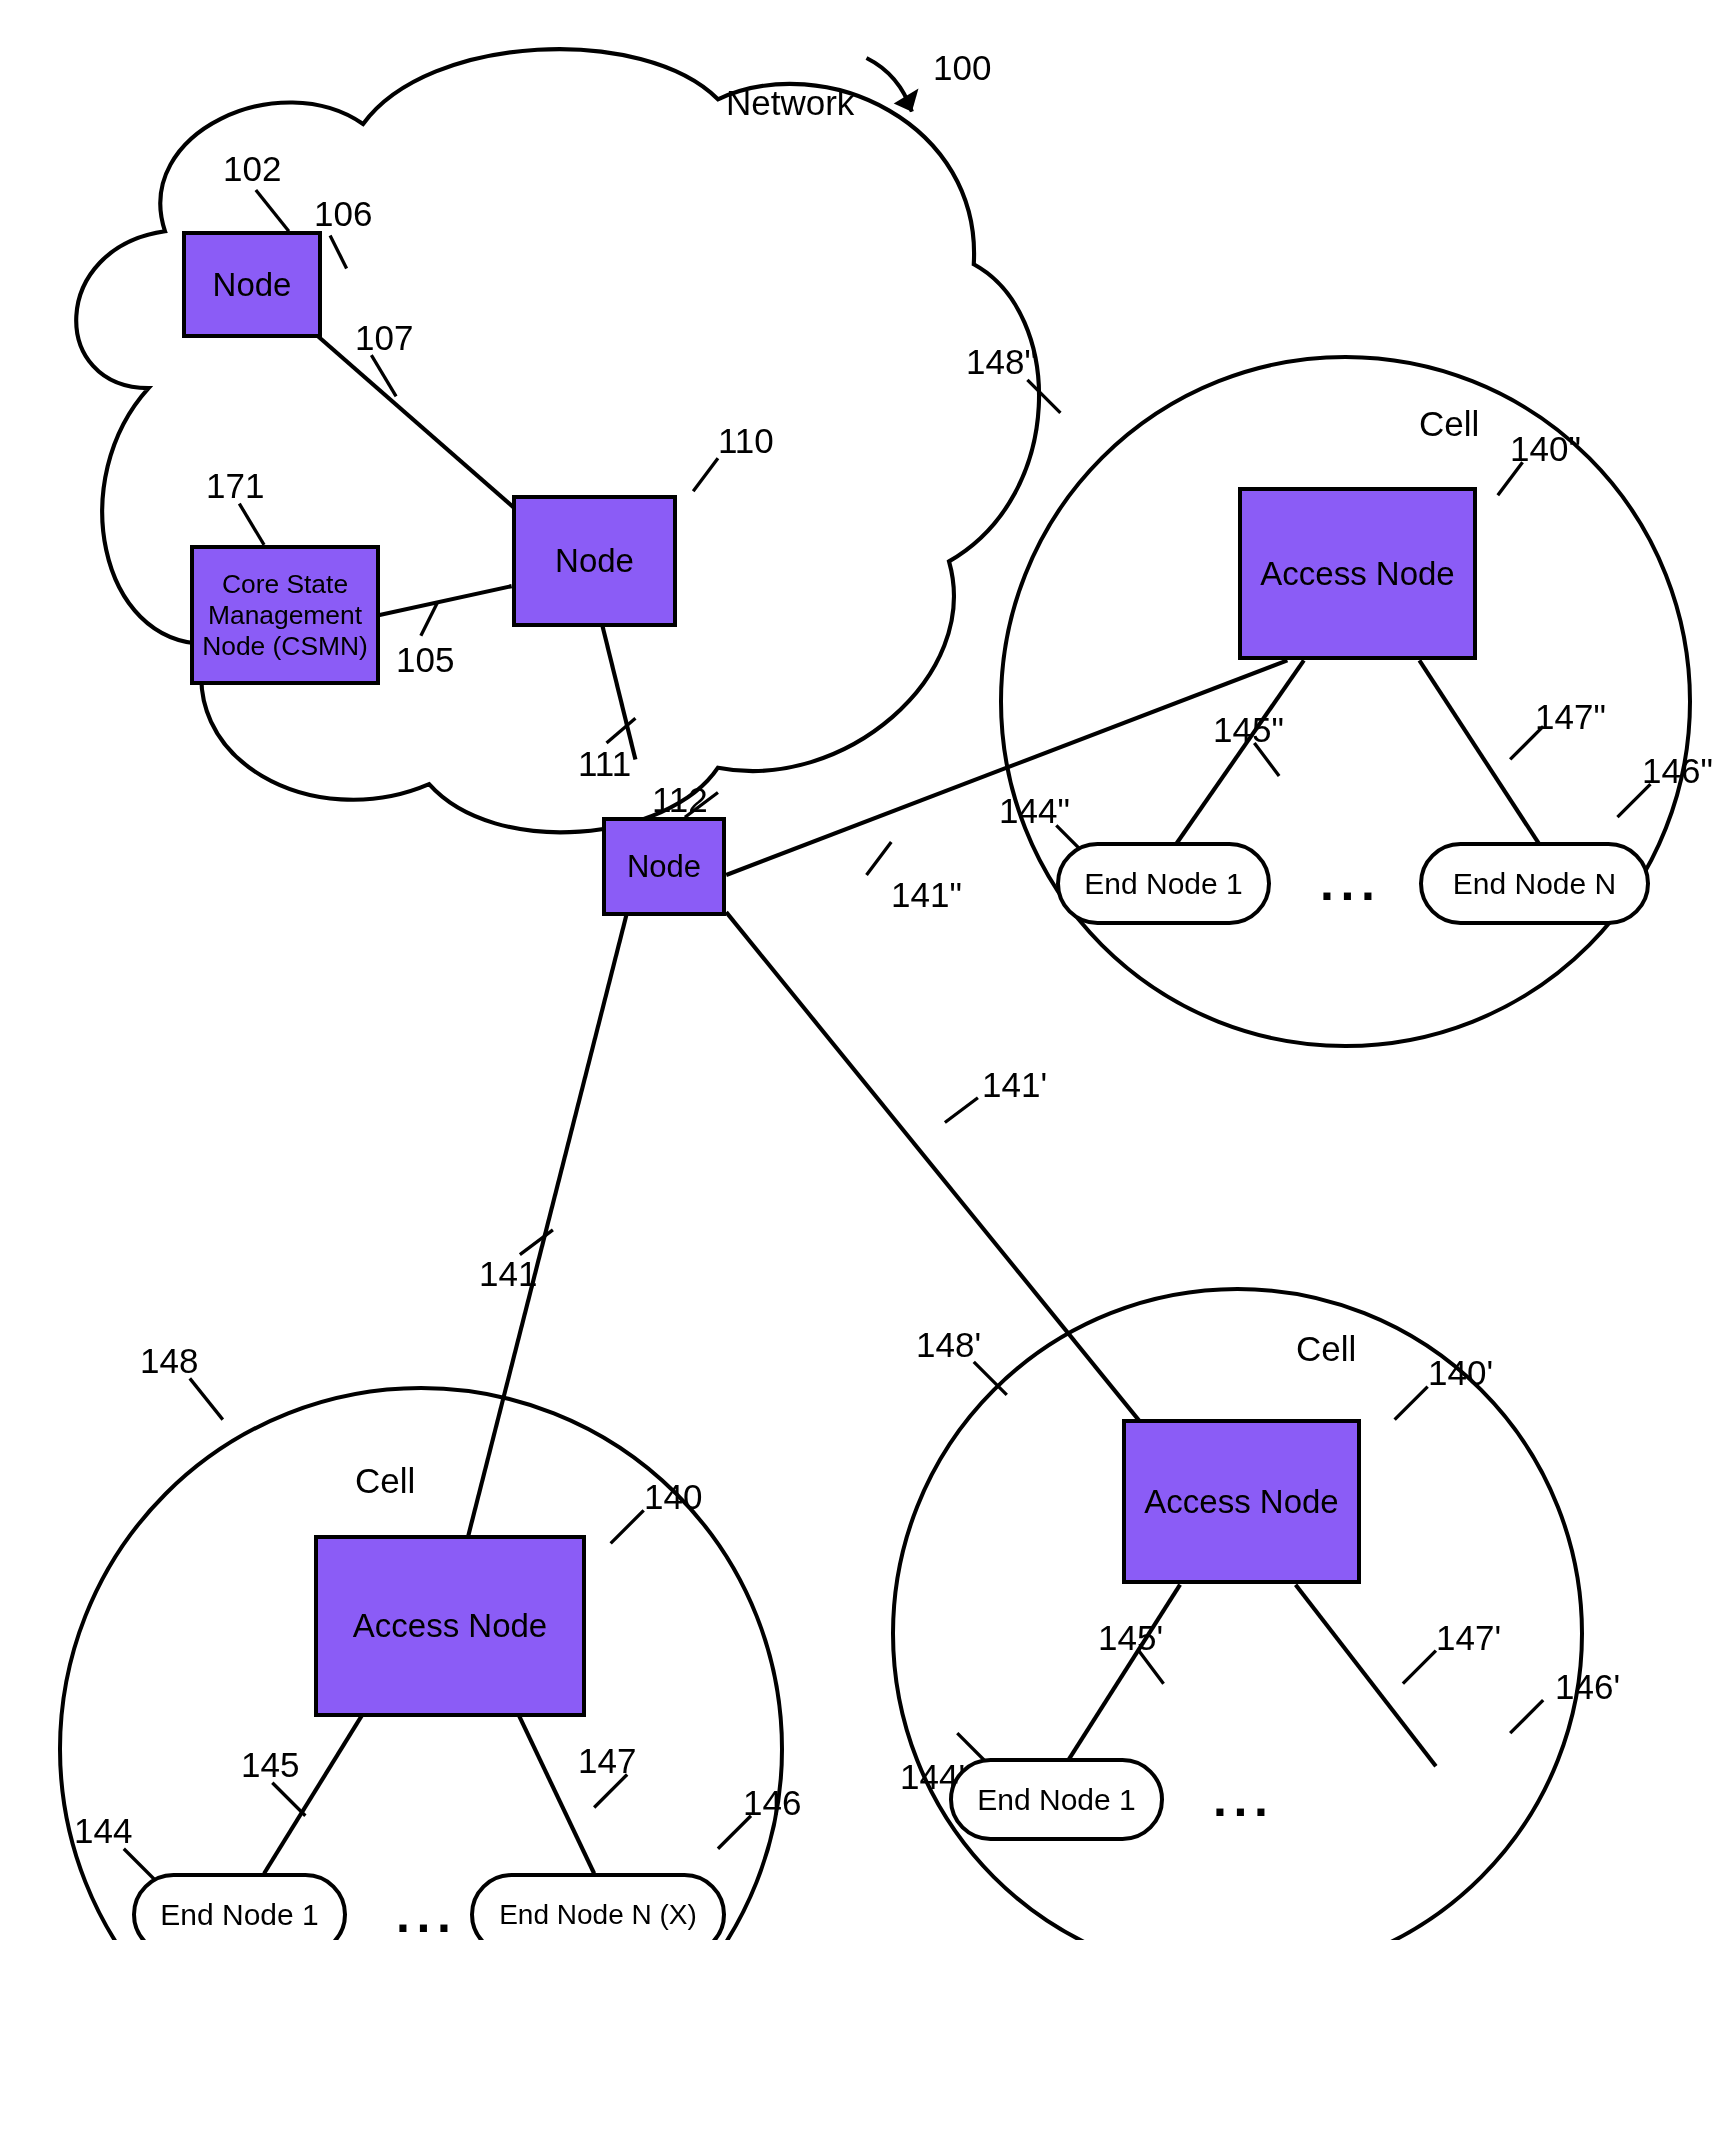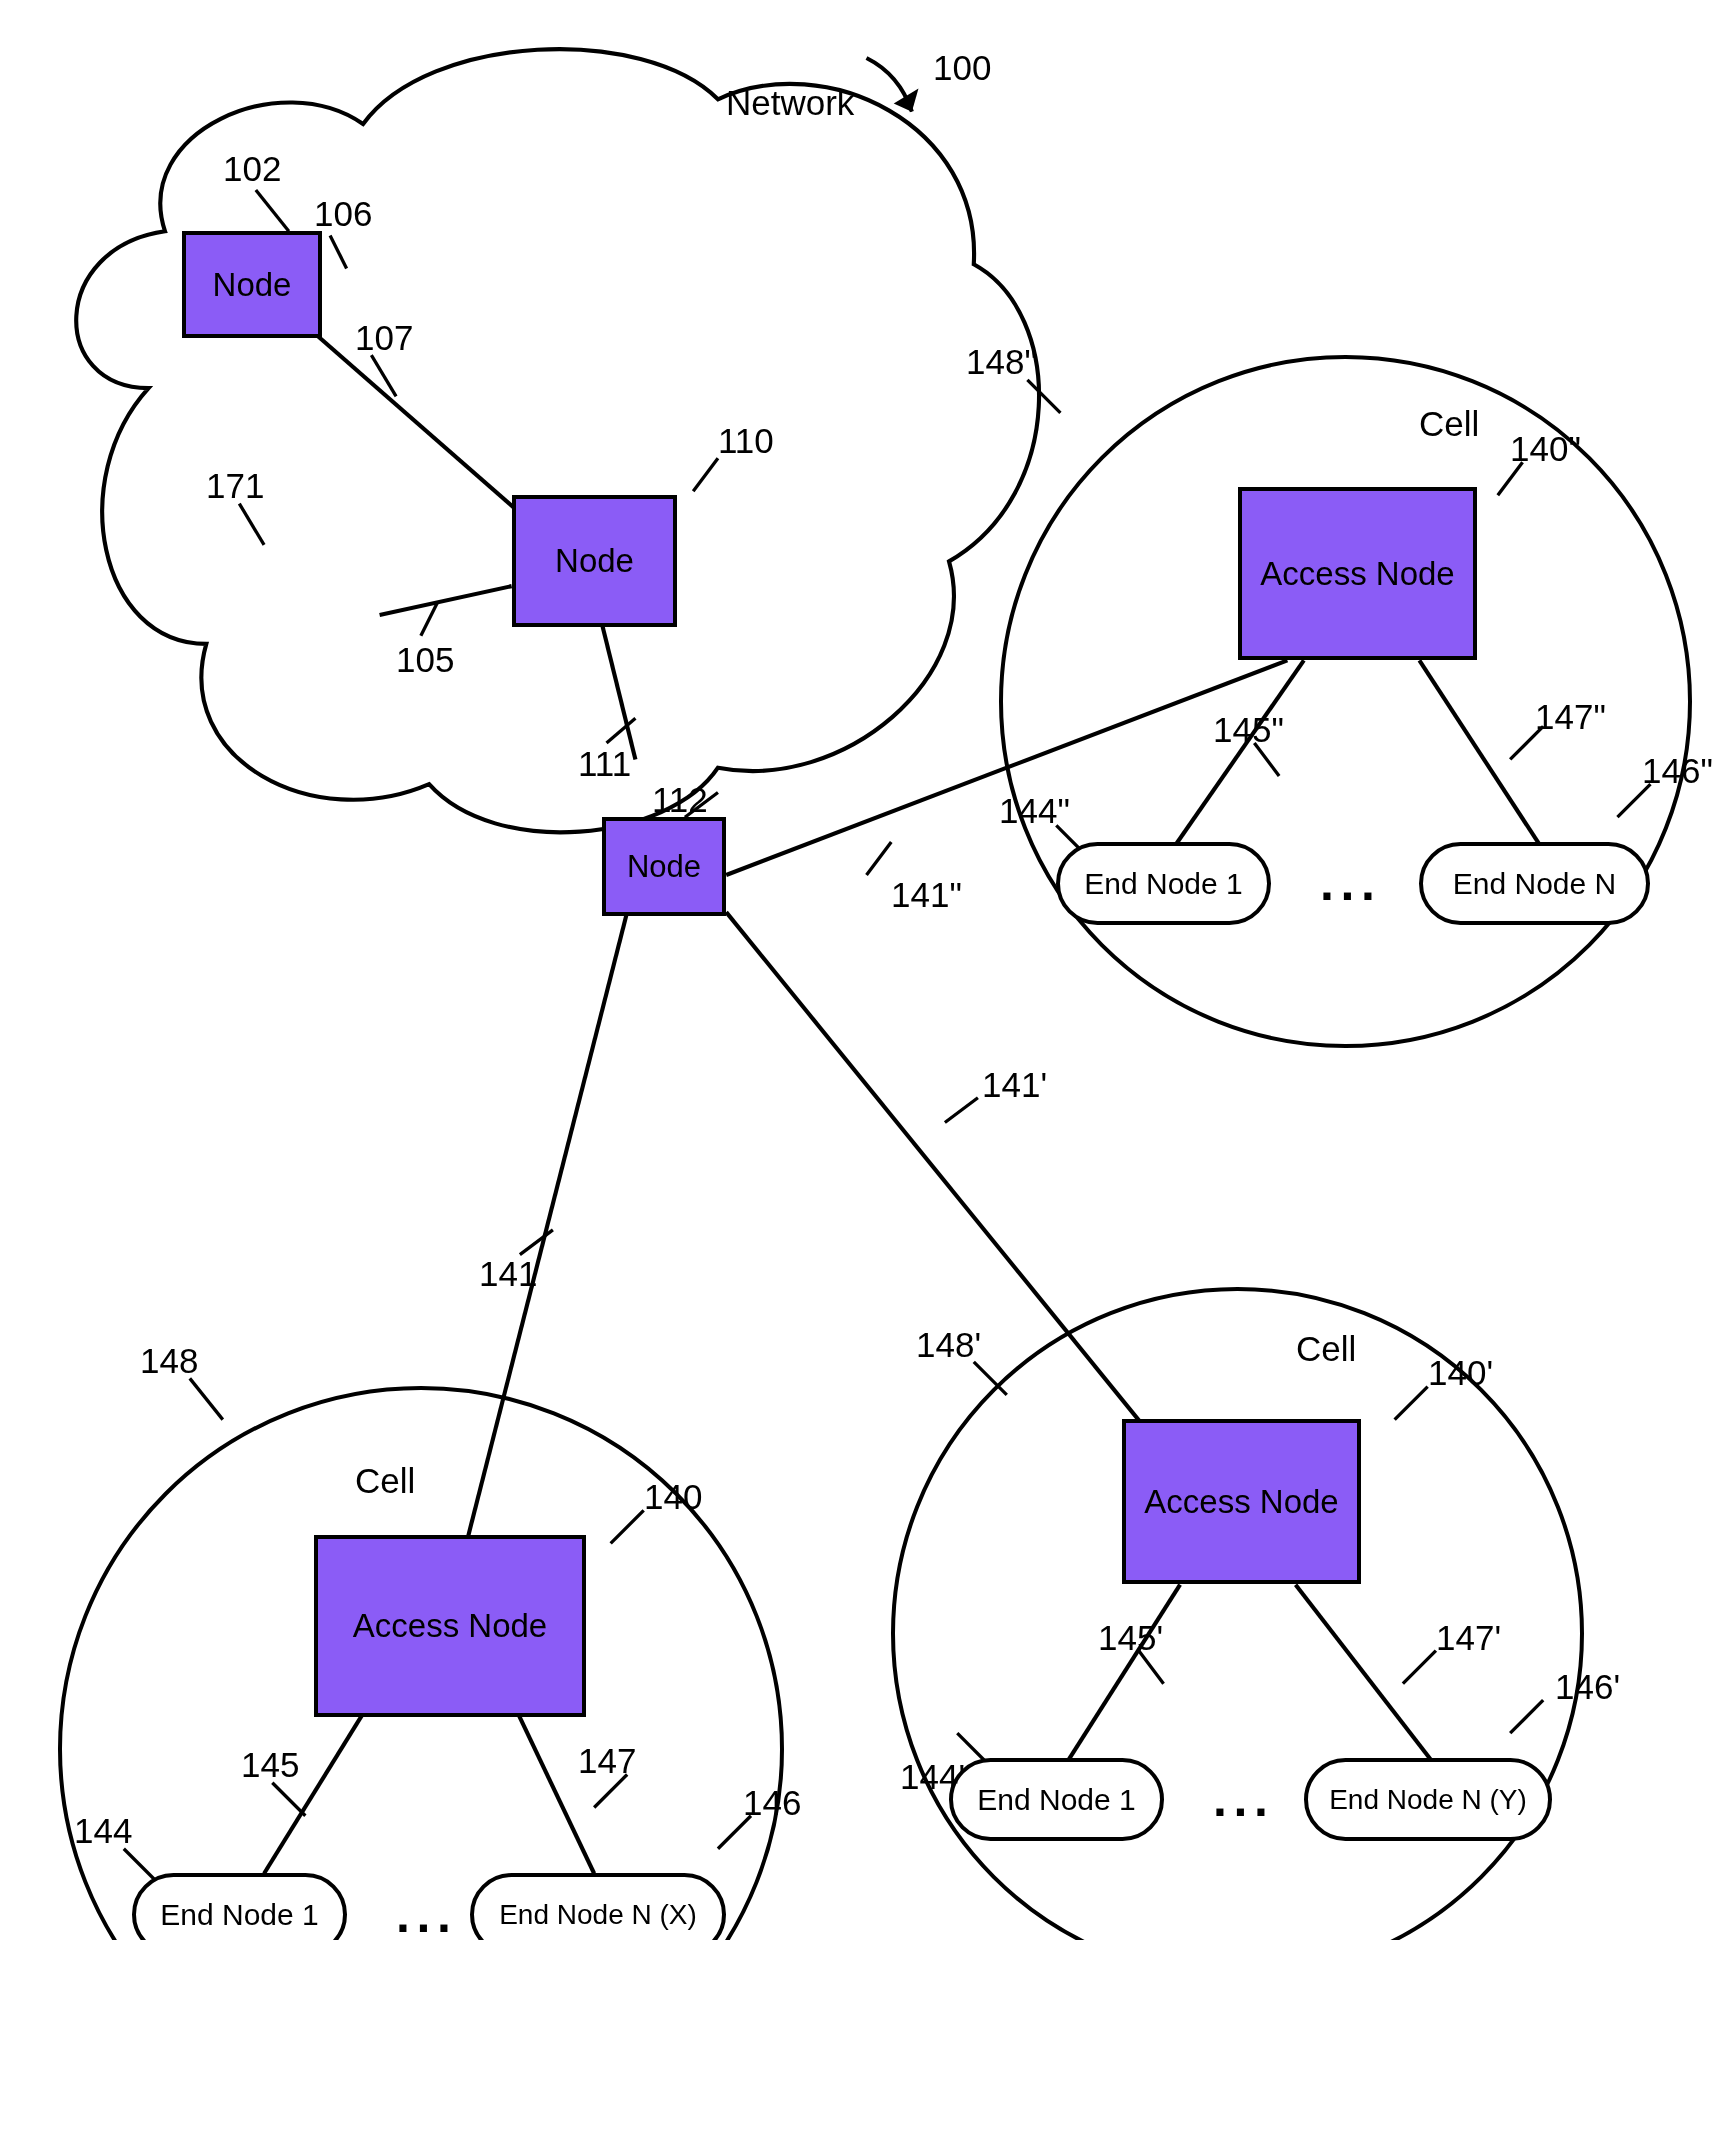--- a/index.html
+++ b/index.html
@@ -169,20 +169,23 @@
   </svg>
 
   <div class="label" style="left:726px; top:83px;">Network</div>
 
   <div class="box" style="left:182px; top:231px; width:140px; height:107px; font-size:33px;">
       <span>Node</span>
     </div>
   <div class="box" style="left:512px; top:495px; width:165px; height:132px; font-size:33px;">
       <span>Node</span>
     </div>
+  <div class="box" style="left:190px; top:545px; width:190px; height:140px; font-size:26.4px; white-space:pre-line;"><span>Core State
+Management
+Node (CSMN)</span></div>
 
   <div class="box" style="left:602px; top:817px; width:124px; height:99px; font-size:31px;">
       <span>Node</span>
     </div>
 
   <div class="cell-circle" style="left:999px; top:355px; width:693px; height:693px;"></div>
   <div class="label" style="left:1419px; top:404px;">Cell</div>
   <div class="box" style="left:1238px; top:487px; width:239px; height:173px; font-size:33px;">
       <span>Access Node</span>
     </div>
@@ -194,23 +197,20 @@
     </div>
   <div class="dots" style="left:1320px; top:854px;">...</div>
 
   <div class="cell-circle" style="left:891px; top:1287px; width:693px; height:693px;"></div>
   <div class="label" style="left:1296px; top:1329px;">Cell</div>
   <div class="box" style="left:1122px; top:1419px; width:239px; height:165px; font-size:33px;">
       <span>Access Node</span>
     </div>
   <div class="pill" style="left:949px; top:1758px; width:215px; height:83px; font-size:30px;">
       <span>End Node 1</span>
-    </div>
-  <div class="pill" style="left:1304px; top:1758px; width:248px; height:83px; font-size:28px;">
-      <span>End Node N (Y)</span>
     </div>
   <div class="dots" style="left:1213px; top:1770px;">...</div>
 
   <div class="cell-circle" style="left:58px; top:1386px; width:726px; height:726px;"></div>
   <div class="label" style="left:355px; top:1461px;">Cell</div>
   <div class="box" style="left:314px; top:1535px; width:272px; height:182px; font-size:33px;">
       <span>Access Node</span>
     </div>
   <div class="pill" style="left:132px; top:1873px; width:215px; height:83px; font-size:30px;">
       <span>End Node 1</span>

